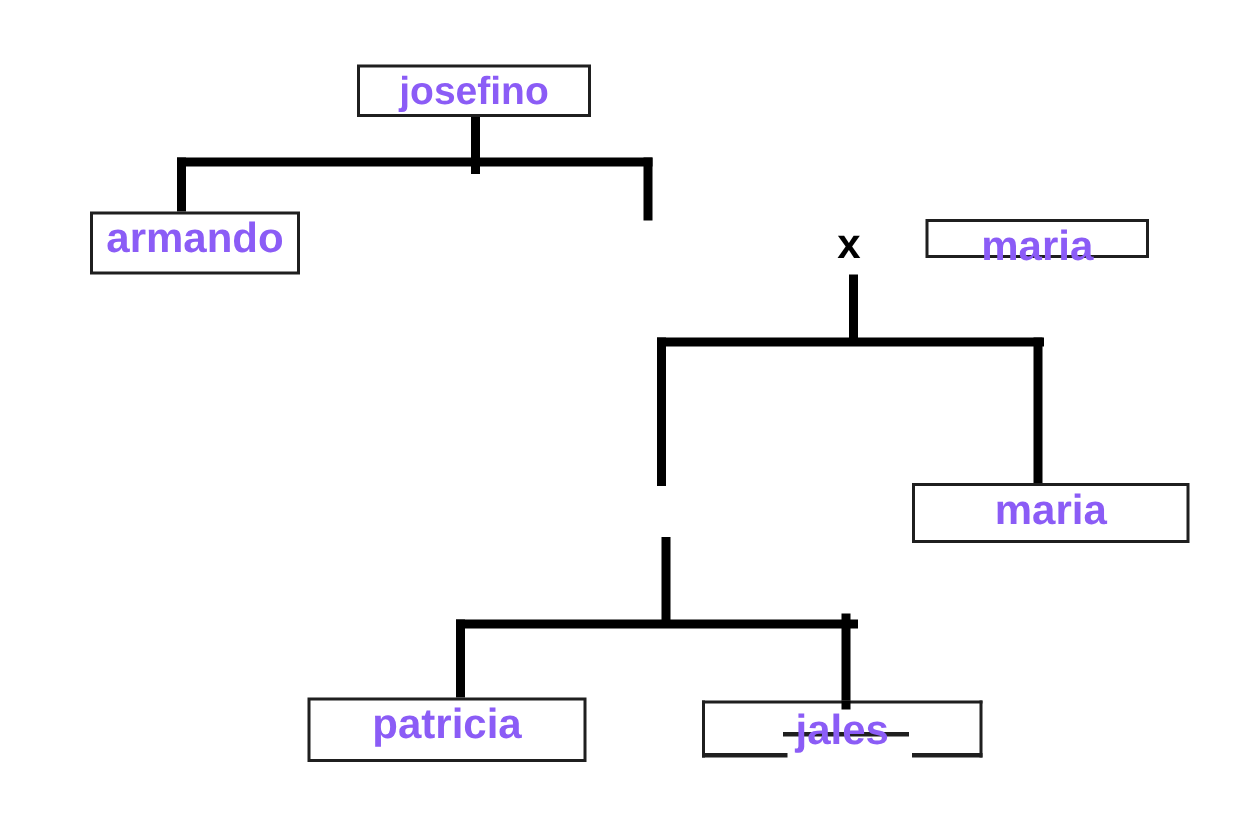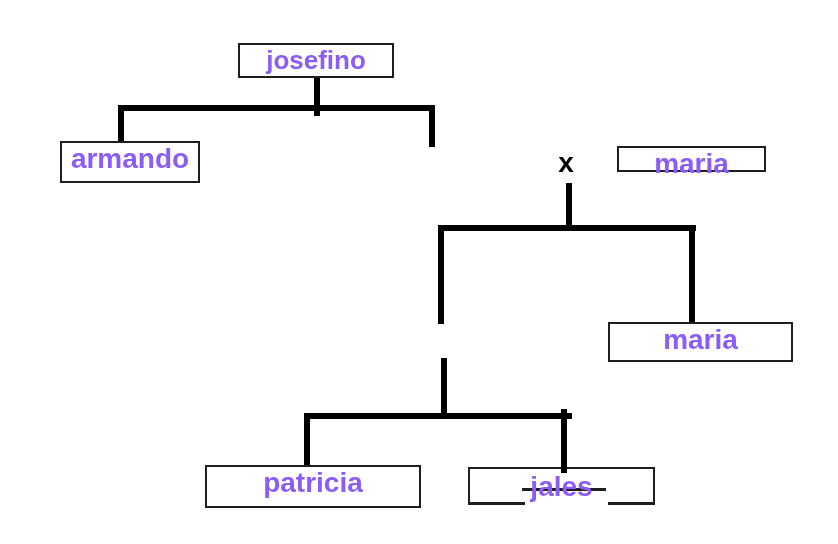--- a/index.html
+++ b/index.html
@@ -46,21 +46,21 @@
     align-items: flex-start;
     justify-content: center;
     white-space: nowrap;
   }
   .node-josefino  { left: 238px; top: 43px;  width: 156px; height: 35px; font-size: 26px; }
   .node-armando   { left: 60px;  top: 141px; width: 140px; height: 42px; }
   .node-augusto   { left: 365px; top: 145px; width: 142px; height: 39px; }
   .node-maria     { left: 617px; top: 146px; width: 149px; height: 26px; }
   .node-eustaquio { left: 335px; top: 322px; width: 187px; height: 38px; }
   .node-marcia    { left: 608px; top: 322px; width: 185px; height: 40px; }
-  .node-patricia  { left: 205px; top: 465px; width: 216px; height: 43px; }
+  .node-patricia  { left: 205px; top: 465px; width: 186px; height: 43px; }
   .node-jales     { left: 468px; top: 467px; width: 187px; height: 38px; border-bottom: none; padding-left: 24px; }
 
   
   .jales-label {
     position: absolute;
     left: 0; right: 0;
     top: 4px;
     text-align: center;
     line-height: 28px;
     z-index: 2;

